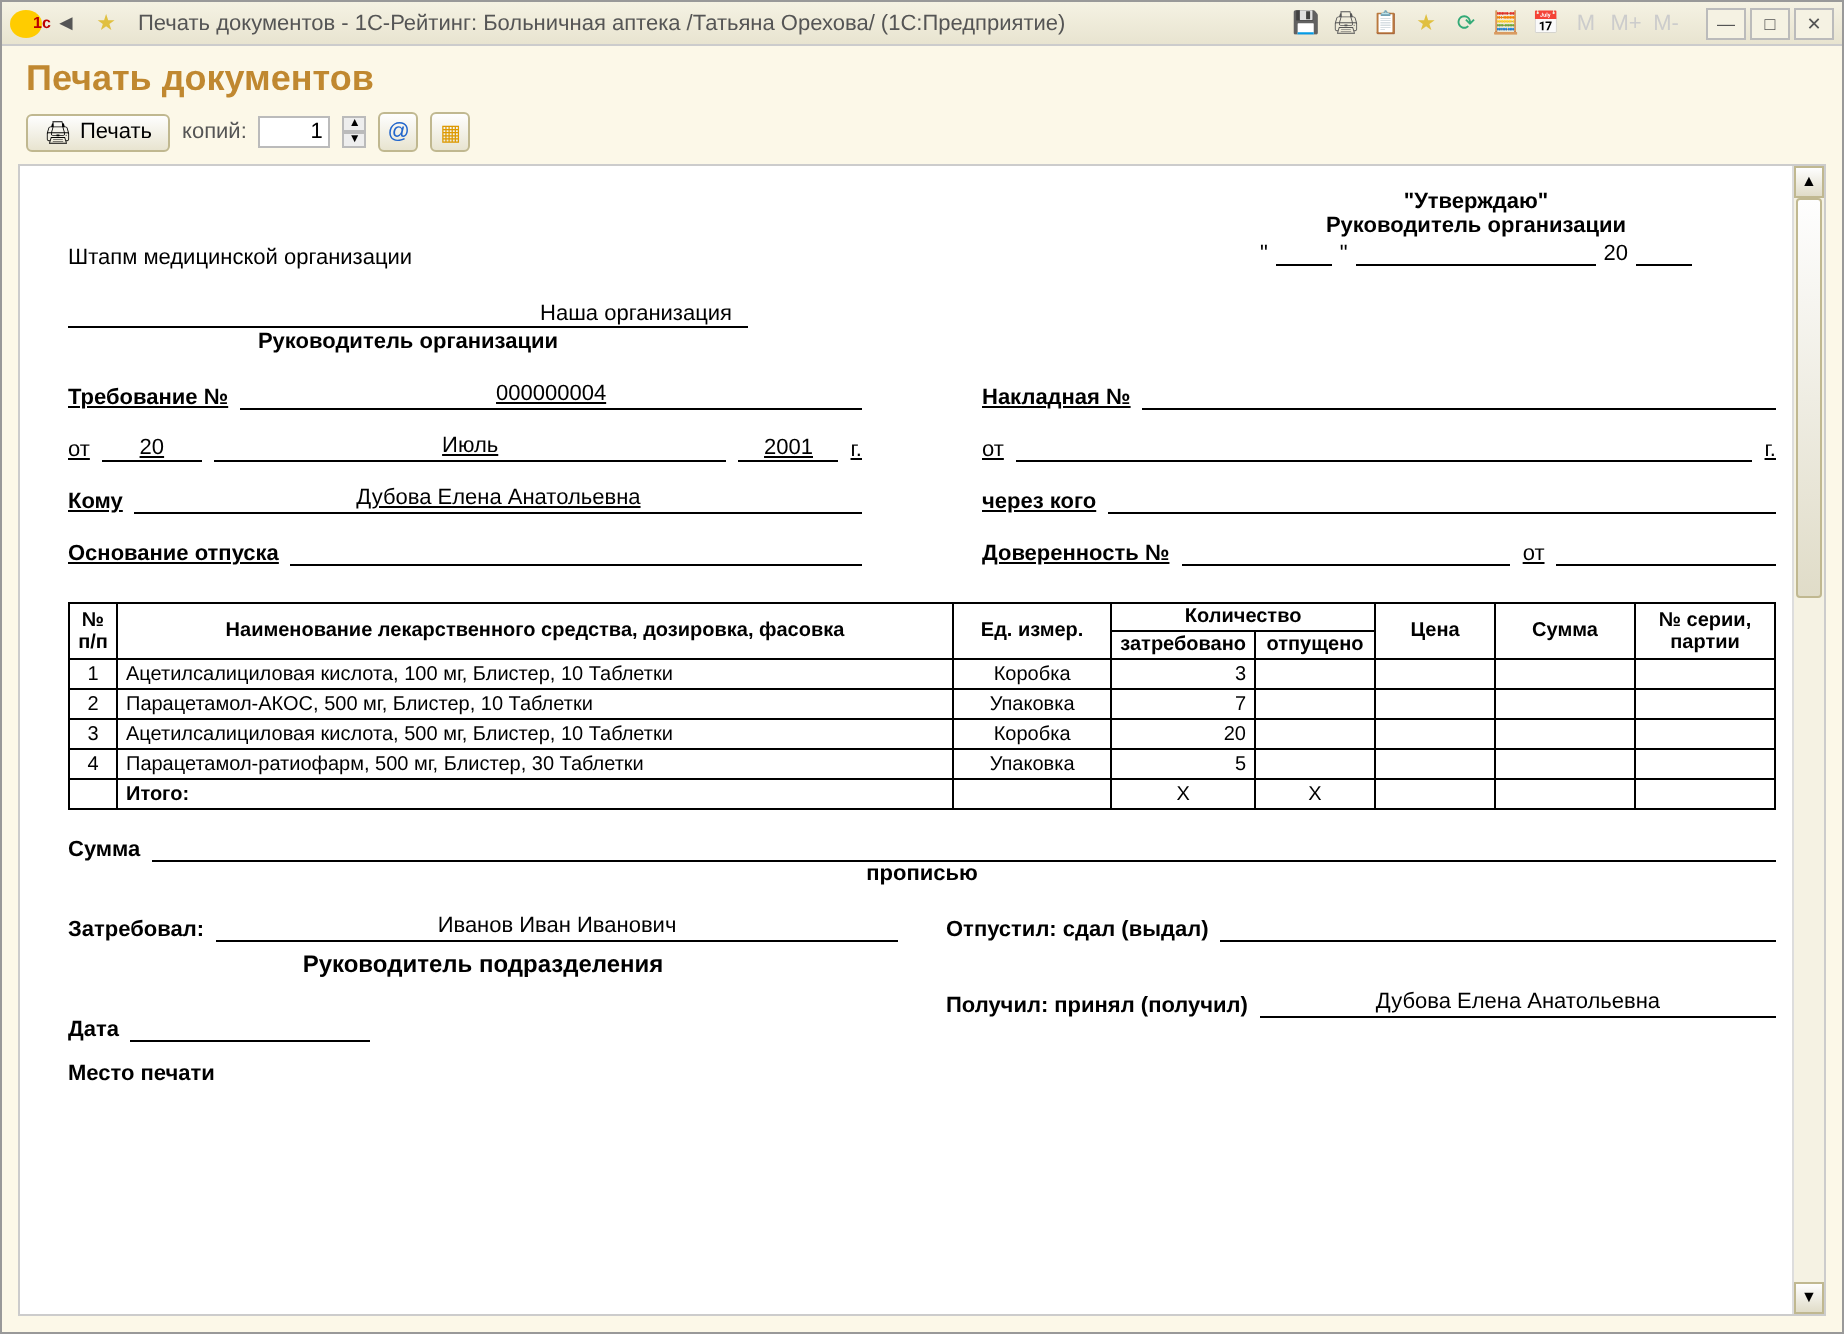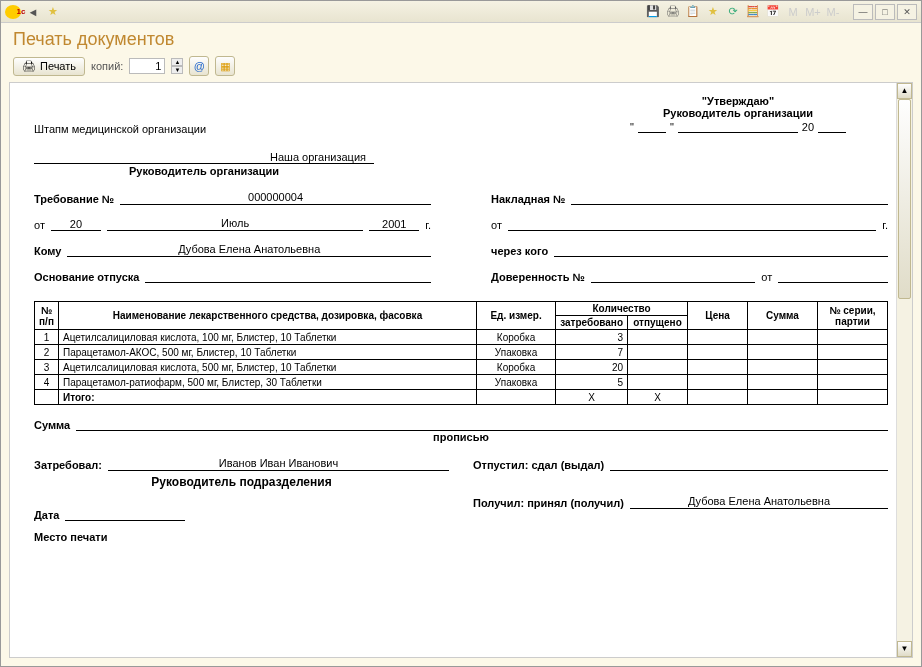--- a/index.html
+++ b/index.html
@@ -9,21 +9,21 @@
   .titlebar { height: 22px; background: linear-gradient(#f5f2e3, #e8e4d0); display: flex; align-items: center; padding: 0 4px; border-bottom: 1px solid #ccc; font-size: 11px; color: #555; }
   .titlebar-left { display: flex; align-items: center; gap: 4px; }
   .titlebar-icon { width: 14px; height: 14px; background: #ffcc00; border-radius: 50%; font-size: 8px; display: flex; align-items: center; justify-content: center; color: #b00; font-weight: bold; padding-left: 16px; }
   .titlebar-title { margin-left: 4px; }
   .titlebar-tools { margin-left: auto; display: flex; gap: 4px; align-items: center; }
   .tb-icon { width: 16px; height: 16px; display: flex; align-items: center; justify-content: center; font-size: 11px; cursor: pointer; }
   .win-controls { display: flex; gap: 2px; margin-left: 8px; }
   .win-btn { width: 20px; height: 16px; background: #f5f2e3; border: 1px solid #bbb; display: flex; align-items: center; justify-content: center; font-size: 9px; cursor: pointer; }
   
   .app-header { padding: 6px 12px 4px 12px; }
-  .app-title { color: #c08830; font-size: 18px; font-weight: normal; }
+  .app-title { color: #c08830; font-size: 18px; font-weight: bold; }
   .toolbar { display: flex; align-items: center; gap: 6px; padding: 2px 12px 6px 12px; }
   .btn-print { background: linear-gradient(#fefefe, #e8e4d0); border: 1px solid #c0b890; border-radius: 3px; padding: 2px 8px; display: flex; align-items: center; gap: 4px; cursor: pointer; font-size: 11px; }
   .copies-label { color: #555; }
   .copies-input { width: 36px; border: 1px solid #bbb; padding: 1px 3px; text-align: right; font-size: 11px; }
   .spinner { width: 12px; display: flex; flex-direction: column; }
   .spin-btn { height: 8px; background: #eee; border: 1px solid #bbb; font-size: 6px; line-height: 6px; text-align: center; cursor: pointer; }
   .tool-ico { width: 20px; height: 20px; border: 1px solid #c0b890; border-radius: 3px; background: linear-gradient(#fefefe,#e8e4d0); display: flex; align-items: center; justify-content: center; cursor: pointer; font-size: 11px; }
   
   .doc-viewport { flex: 1; margin: 0 8px 8px 8px; background: #fff; border: 1px solid #ccc; overflow: auto; position: relative; }
   .doc { padding: 12px 24px; font-size: 11px; color: #000; }
@@ -35,21 +35,21 @@
   .approve-sub { font-weight: bold; }
   .date-line { display: flex; justify-content: center; gap: 4px; margin-top: 2px; }
   .uline { border-bottom: 1px solid #000; display: inline-block; min-width: 20px; text-align: center; }
   
   .org-block { margin: 16px 0 4px 0; width: 340px; }
   .org-name { border-bottom: 1px solid #000; text-align: right; padding: 0 8px; }
   .org-caption { text-align: center; font-weight: bold; border-top: 1px solid transparent; }
   
   .two-col { display: flex; gap: 60px; margin-top: 14px; }
   .col { flex: 1; }
-  .field-row { display: flex; align-items: flex-end; margin-bottom: 12px; gap: 6px; }
+  .field-row { display: flex; align-items: flex-end; margin-bottom: 12px; gap: 6px; text-decoration: underline; }
   .field-label { font-weight: bold; white-space: nowrap; }
   .field-label-n { white-space: nowrap; }
   .field-value { border-bottom: 1px solid #000; flex: 1; text-align: center; min-height: 14px; }
   .field-value-sm { border-bottom: 1px solid #000; min-width: 50px; text-align: center; }
   
   table.items { width: 100%; border-collapse: collapse; margin-top: 6px; }
   table.items th, table.items td { border: 1px solid #000; padding: 1px 4px; font-size: 10px; }
   table.items th { font-weight: bold; text-align: center; }
   table.items td { height: 15px; }
   .td-num { text-align: center; width: 24px; }
@@ -70,20 +70,21 @@
 </style>
 </head>
 <body>
 
 <div class="window">
   <div class="titlebar">
     <div class="titlebar-left">
       <span class="titlebar-icon">1c</span>
       <span class="tb-icon">◄</span>
       <span class="tb-icon" style="color:#e0c040">★</span>
+      <span class="titlebar-title">Печать документов - 1С-Рейтинг: Больничная аптека /Татьяна Орехова/  (1С:Предприятие)</span>
     </div>
     <div class="titlebar-tools">
       <span class="tb-icon">💾</span>
       <span class="tb-icon">🖨</span>
       <span class="tb-icon">📋</span>
       <span class="tb-icon" style="color:#e0c040">★</span>
       <span class="tb-icon" style="color:#3a7">⟳</span>
       <span class="tb-icon">🧮</span>
       <span class="tb-icon" style="color:#d80">📅</span>
       <span class="tb-icon" style="color:#ccc">M</span>

